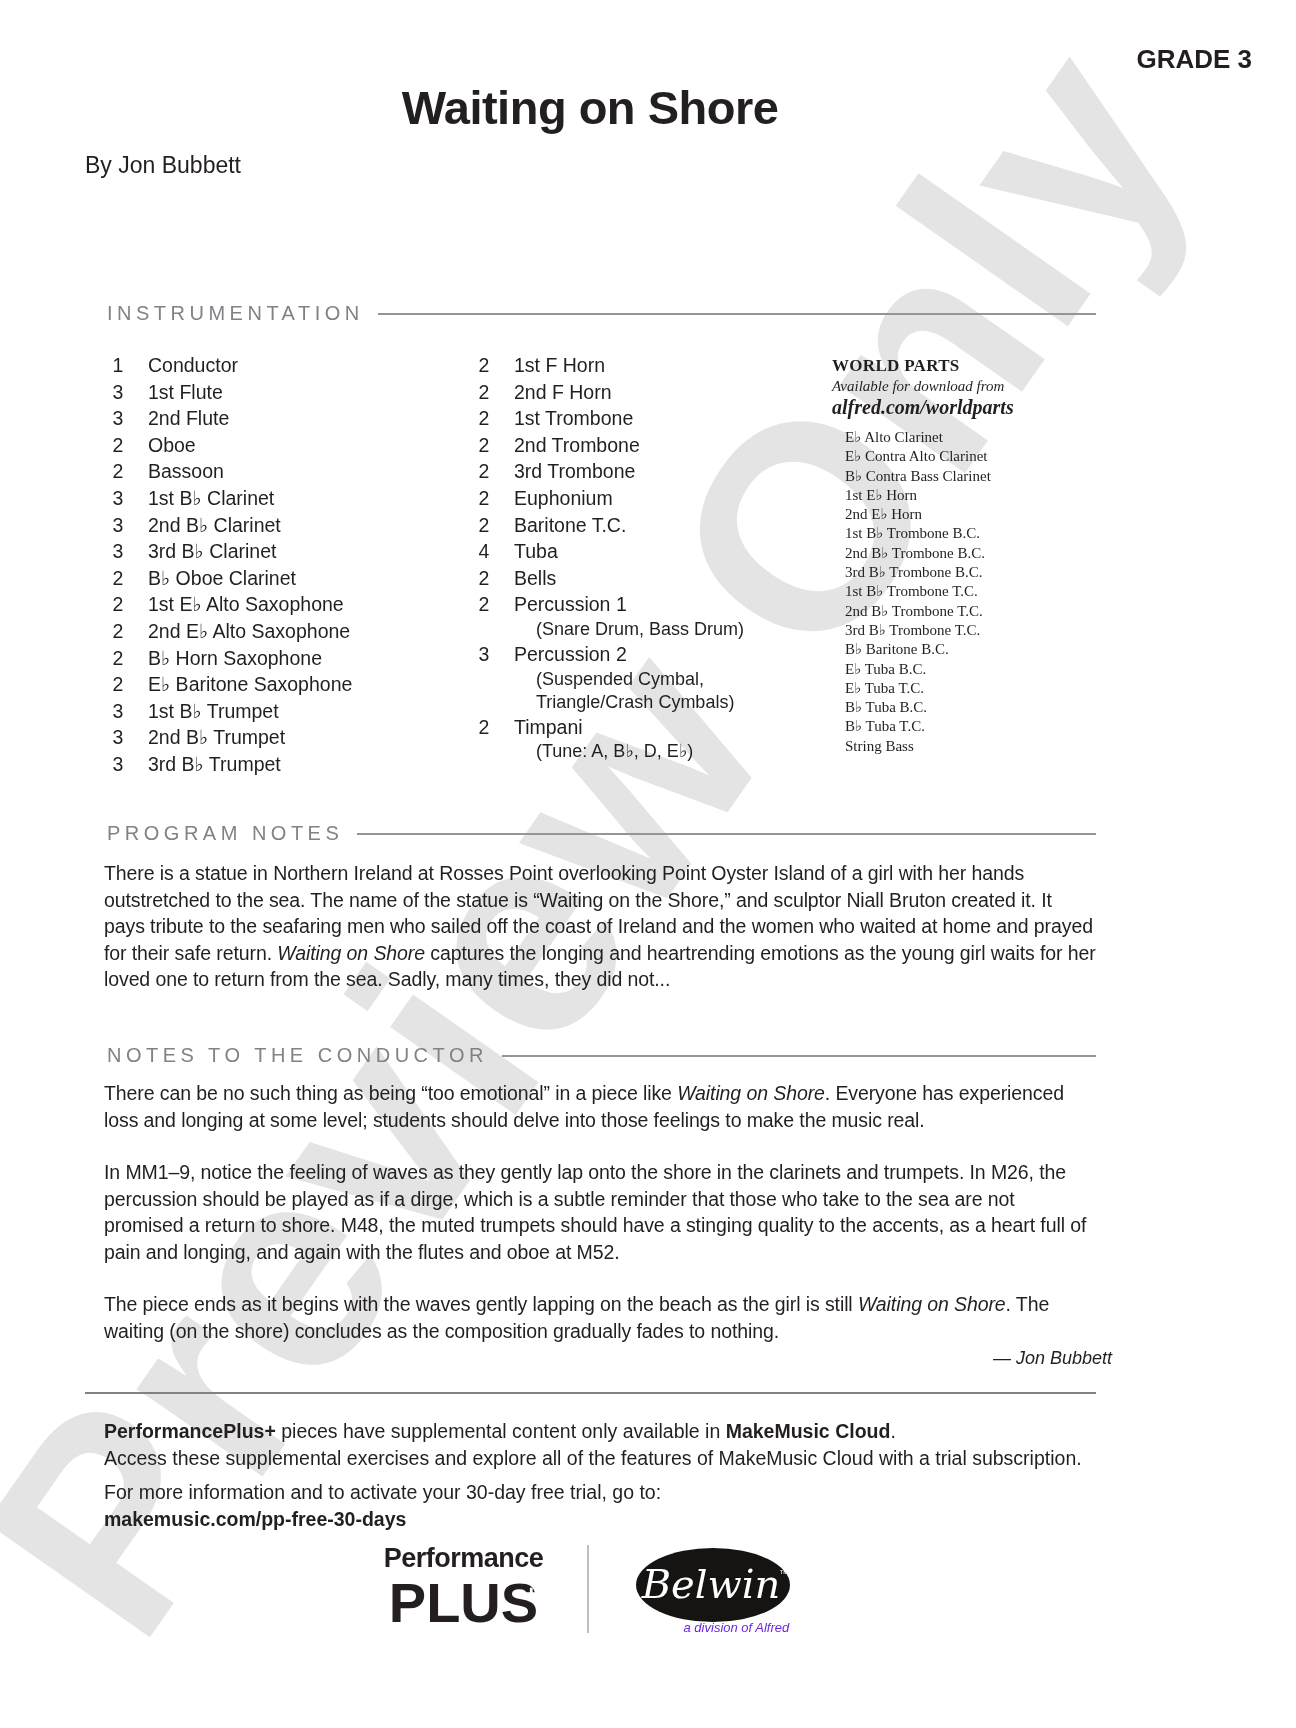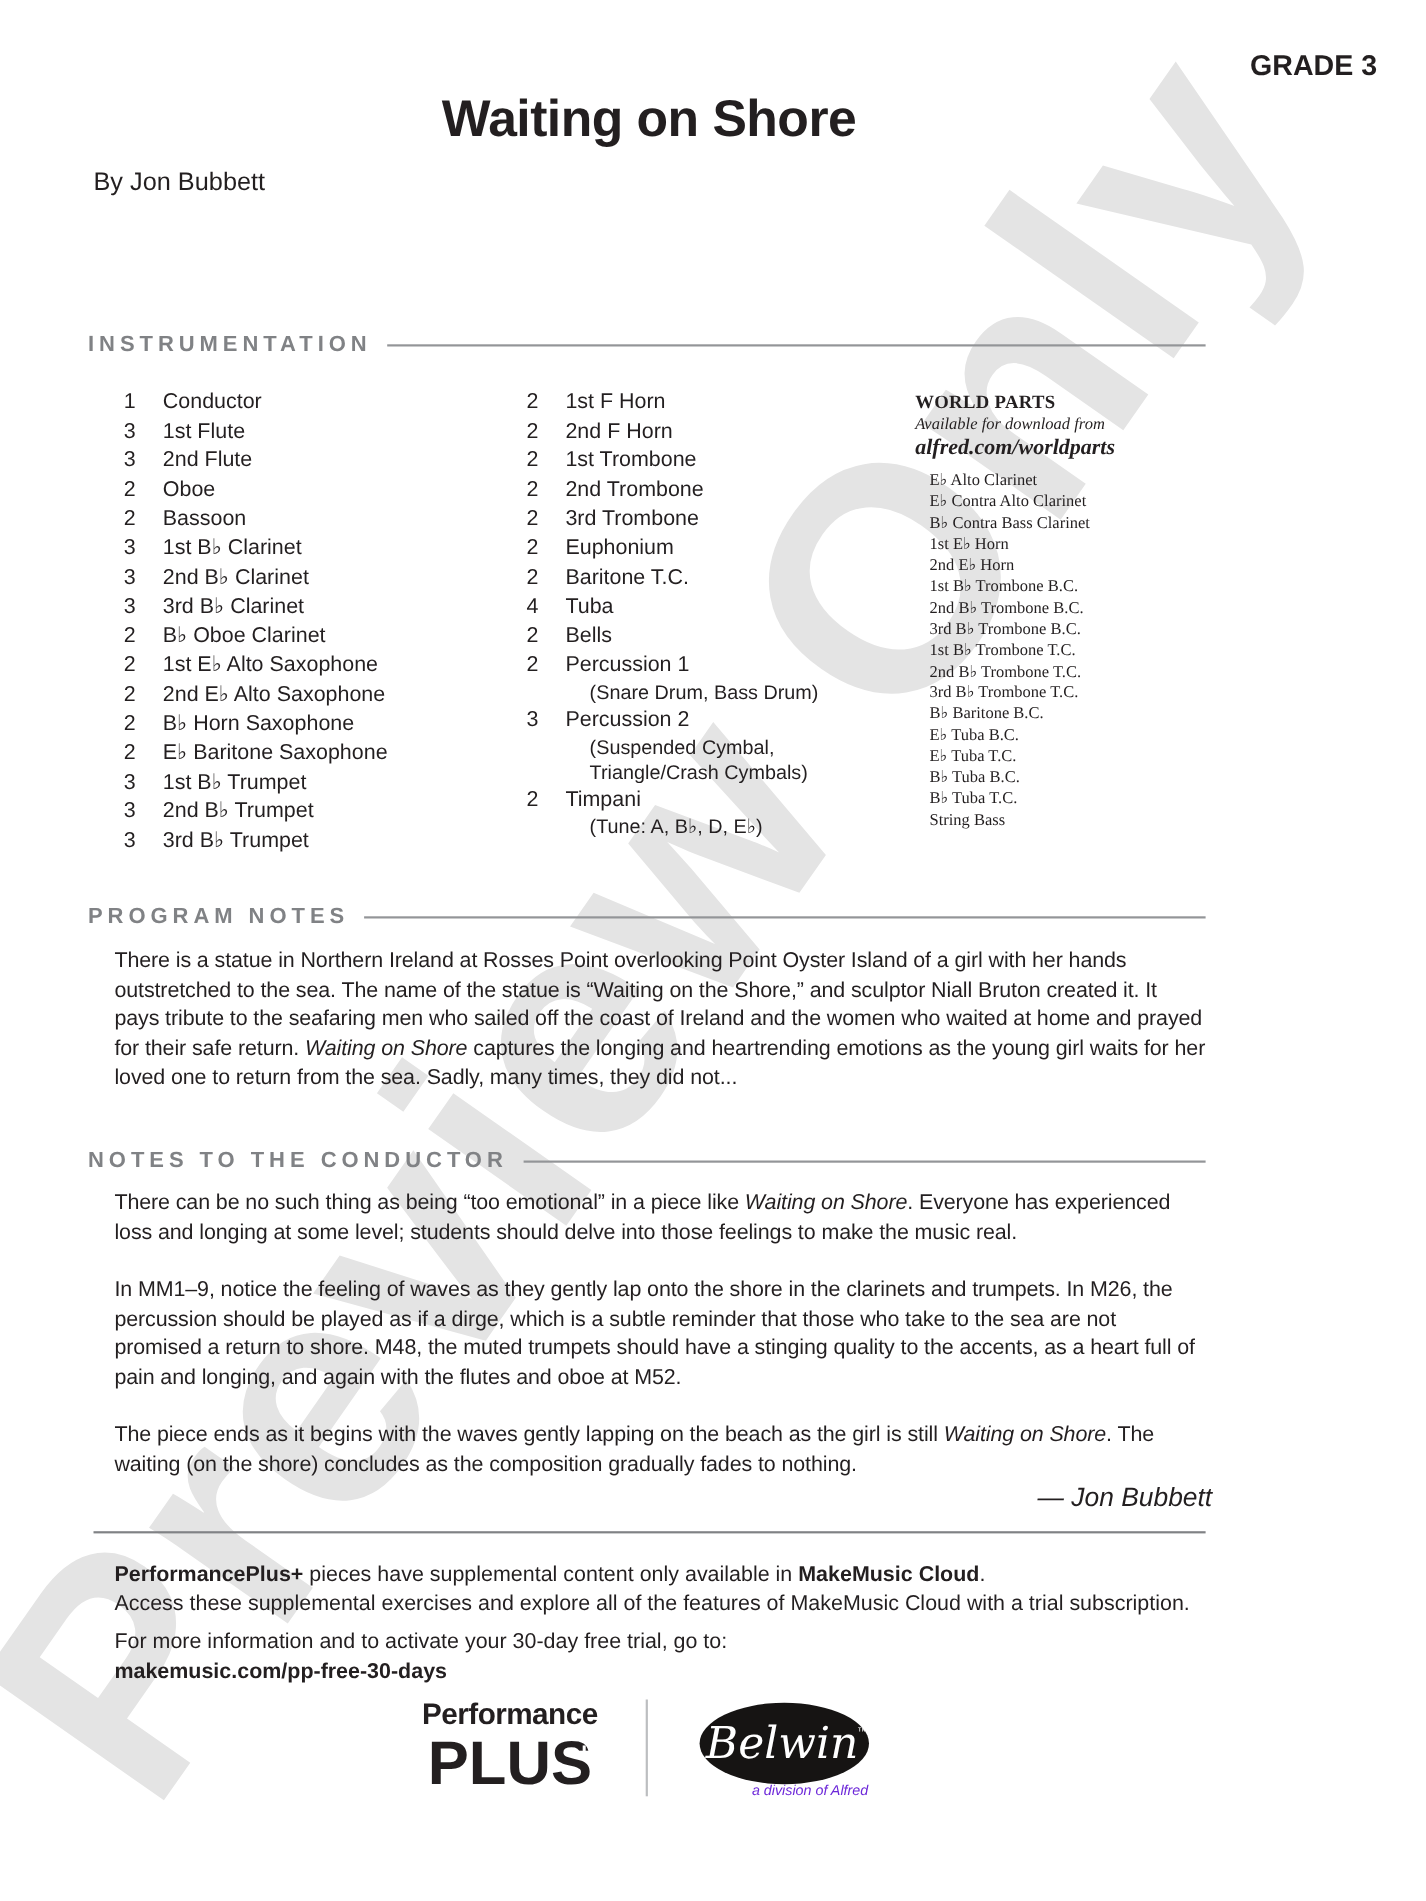--- a/index.html
+++ b/index.html
@@ -12,22 +12,22 @@
   .watermark {
     left:-80px; top:1500px; transform-origin:0 0; transform:rotate(-55deg);
     font-size:290px; font-weight:bold; color:#e4e4e4; white-space:nowrap;
     z-index:0; letter-spacing:2px; user-select:none;
   }
   .grade {top:44px; right:44px; font-size:26px; font-weight:bold;}
   .title {top:80px; left:85px; width:1010px; text-align:center; font-size:47px;
           font-weight:bold; letter-spacing:-0.5px; margin:0;}
   .byline {top:152px; left:85px; width:1010px; text-align:left; font-size:23px; font-weight:normal;}
   
-  .sec-head {left:80px; right:200px; display:flex; align-items:center;
-             color:#808285; font-weight:bold; font-size:20px; letter-spacing:4.5px; white-space:nowrap;justify-content:center;}
+  .sec-head {left:107px; right:200px; display:flex; align-items:center;
+             color:#808285; font-weight:normal; font-size:20px; letter-spacing:4.5px; white-space:nowrap;justify-content:center;}
   .sec-head .rule {flex:1; height:2px; background:#939598; margin-left:14px;}
   #instr-head {top:302px;}
   #prog-head {top:822px;}
   #cond-head {top:1044px;}
   
   .instr-col {top:352px;}
   #col1 {left:106px;}
   #col2 {left:472px;}
   .row {display:flex; font-size:19.5px; line-height:26.6px;}
   .qty {width:24px; text-align:center; flex:none;}
@@ -38,21 +38,21 @@
   .wp-sub {font-size:15px; font-style:italic; line-height:20px;}
   .wp-url {font-size:20px; font-weight:bold; font-style:italic; margin-bottom:9px;}
   .wp-item {font-size:15px; line-height:19.3px; margin-left:13px; white-space:nowrap;}
   
   .body-text {left:104px; width:992px; font-size:19.5px; line-height:26.5px; letter-spacing:-0.1px;}
   #prog-body {top:860px;}
   #cond-body {top:1080px;}
   .body-text p {margin:0 0 26px 0;}
   .it {font-style:italic;}
   .b {font-weight:bold;}
-  #signature {top:1348px; right:194px; font-style:italic; font-size:24px;}
+  #signature {top:1348px; right:184px; font-style:italic; font-size:18px;}
   #footer-rule {top:1392px; left:85px; width:1011px; height:2px; background:#808285;}
   #footer-text {top:1418px; left:104px; width:992px; font-size:19.5px; line-height:27px;}
   #footer-text p {margin:0;}
   #footer-text p.gap {margin-top:7px;}
   
   #logos {top:1545px; left:85px; width:1011px; display:flex; justify-content:center;
           align-items:flex-start; gap:44px;}
   .pp-logo {text-align:center; line-height:1; color:#231f20;}
   .pp-line1 {font-size:27px; font-weight:bold; letter-spacing:-0.5px;}
   .pp-line2 {font-size:56px; font-weight:bold; margin-top:3px; position:relative; display:inline-block;}

